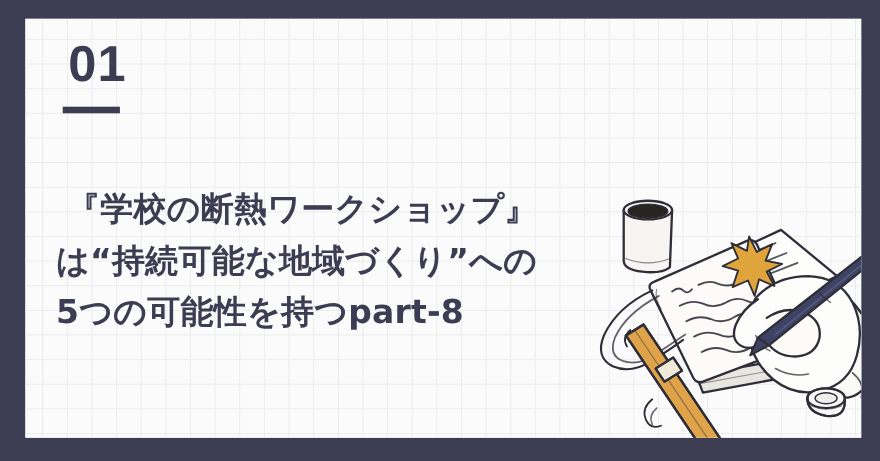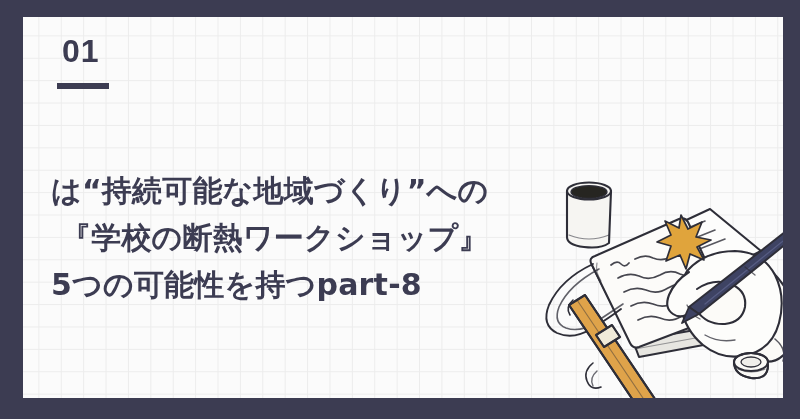--- a/index.html
+++ b/index.html
@@ -55,21 +55,21 @@
   }
 
   
   .number-block {
     position: absolute;
     left: 34px;
     top: 18px;
   }
   .number-label {
     font-family: "Liberation Sans", "DejaVu Sans", sans-serif;
-    font-size: 32px;
+    font-size: 46px;
     font-weight: 700;
     color: #3c3c52;
     letter-spacing: 1px;
     line-height: 1;
     padding-left: 5px;
   }
   .number-rule {
     margin-top: 16px;
     width: 52px;
     height: 6px;
@@ -121,22 +121,22 @@
     <div class="grid-layer"></div>
 
     <div class="content">
 
       <div class="number-block">
         <div class="number-label">01</div>
         <div class="number-rule"></div>
       </div>
 
       <div class="headline">
+        <span class="headline-line indent">『学校の断熱ワークショップ』</span>
         <span class="headline-line">は“持続可能な地域づくり”への</span>
-        <span class="headline-line indent">『学校の断熱ワークショップ』</span>
         <span class="headline-line">5つの可能性を持つpart-8</span>
       </div>
 
       <div class="illustration">
         <svg viewBox="0 0 268 250" xmlns="http://www.w3.org/2000/svg">
           <g fill="none" stroke="#2e2e38" stroke-width="2.1" stroke-linecap="round" stroke-linejoin="round">
 
             <g>
               <path d="M28 32 L28 78 Q28 86 45 88 Q62 90 70 84 L72 32 Z" fill="#f6f5f2"></path>
               <ellipse cx="50" cy="32" rx="22" ry="8.5" fill="#f6f5f2"></ellipse>

